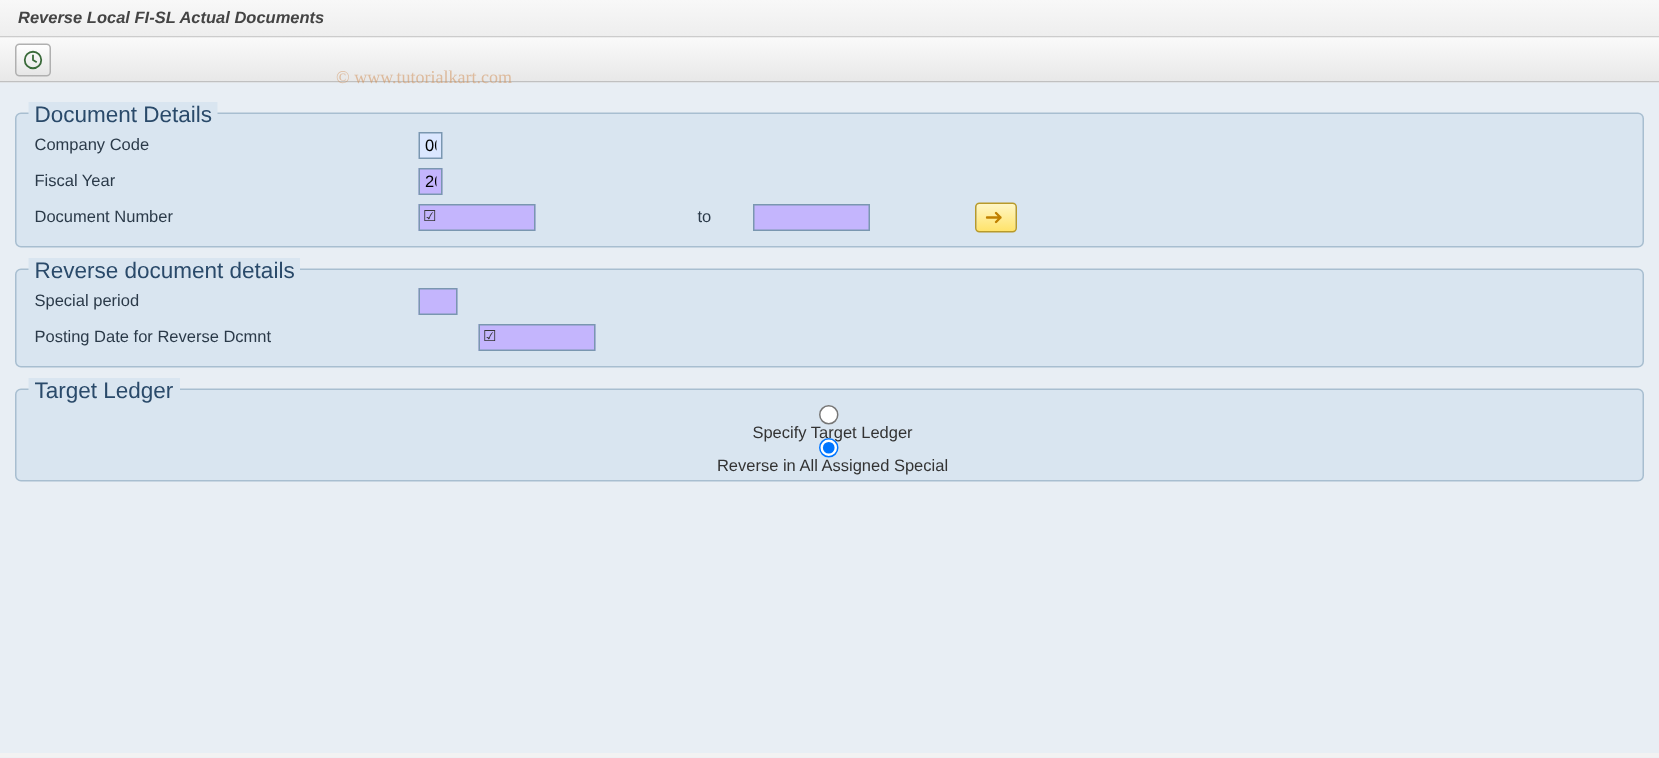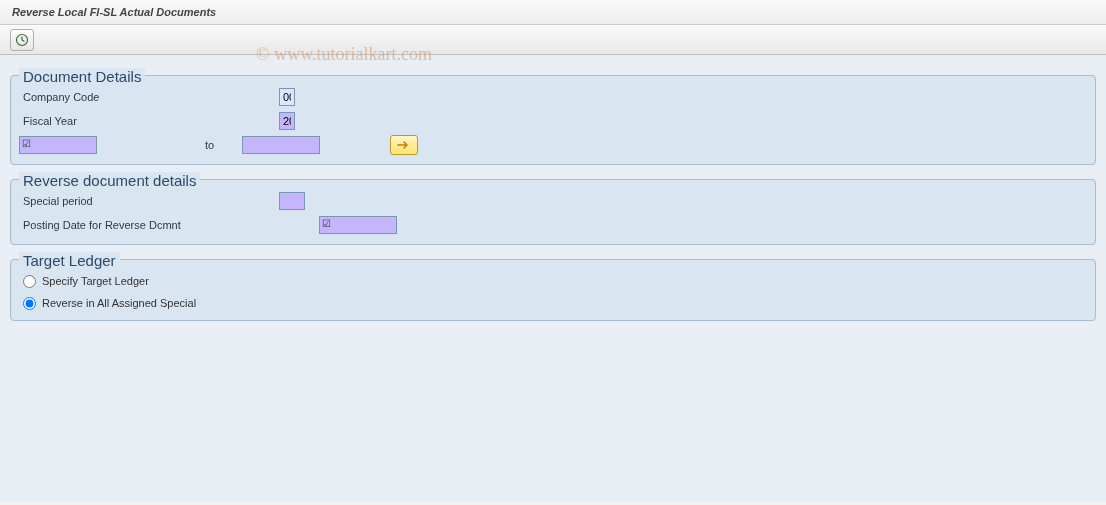--- a/index.html
+++ b/index.html
@@ -109,27 +109,28 @@
       display: flex;
       align-items: center;
       justify-content: center;
       cursor: pointer;
     }
     .radio-row {
       display: flex;
       align-items: center;
       height: 22px;
       padding-left: 4px;
+      flex-direction: column;
     }
     .radio-row input { margin-right: 6px; }
     .watermark {
       position: absolute;
       top: 44px;
-      left: 256px;
-      font-size: 18px;
+      left: 224px;
+      font-size: 12px;
       color: rgba(210, 140, 80, 0.5);
       font-family: Georgia, serif;
       pointer-events: none;
       z-index: 100;
     }
   </style>
 </head>
 <body>
 
 <div class="title-bar">Reverse Local FI-SL Actual Documents</div>
@@ -155,20 +156,21 @@
         <input class="txt small highlight" value="0001" style="">
       </div>
     </div>
     <div class="row">
       <div class="label-cell">Fiscal Year</div>
       <div class="input-cell">
         <input class="txt small" value="2018" style="">
       </div>
     </div>
     <div class="row">
+      <div class="label-cell">Document Number</div>
       <div class="input-cell">
         <span class="check-in-box"><input class="txt mid" style="padding-left: 16px;" value=""></span>
         <span class="to-label">to</span>
         <input class="txt mid" value="" style="">
         <div class="yellow-btn">
           <svg width="14" height="10" viewBox="0 0 14 10">
             <path d="M1 5 H10 M7 2 L10 5 L7 8" fill="none" stroke="#c08000" stroke-width="1.6" stroke-linecap="round" stroke-linejoin="round"></path>
           </svg>
         </div>
       </div>

